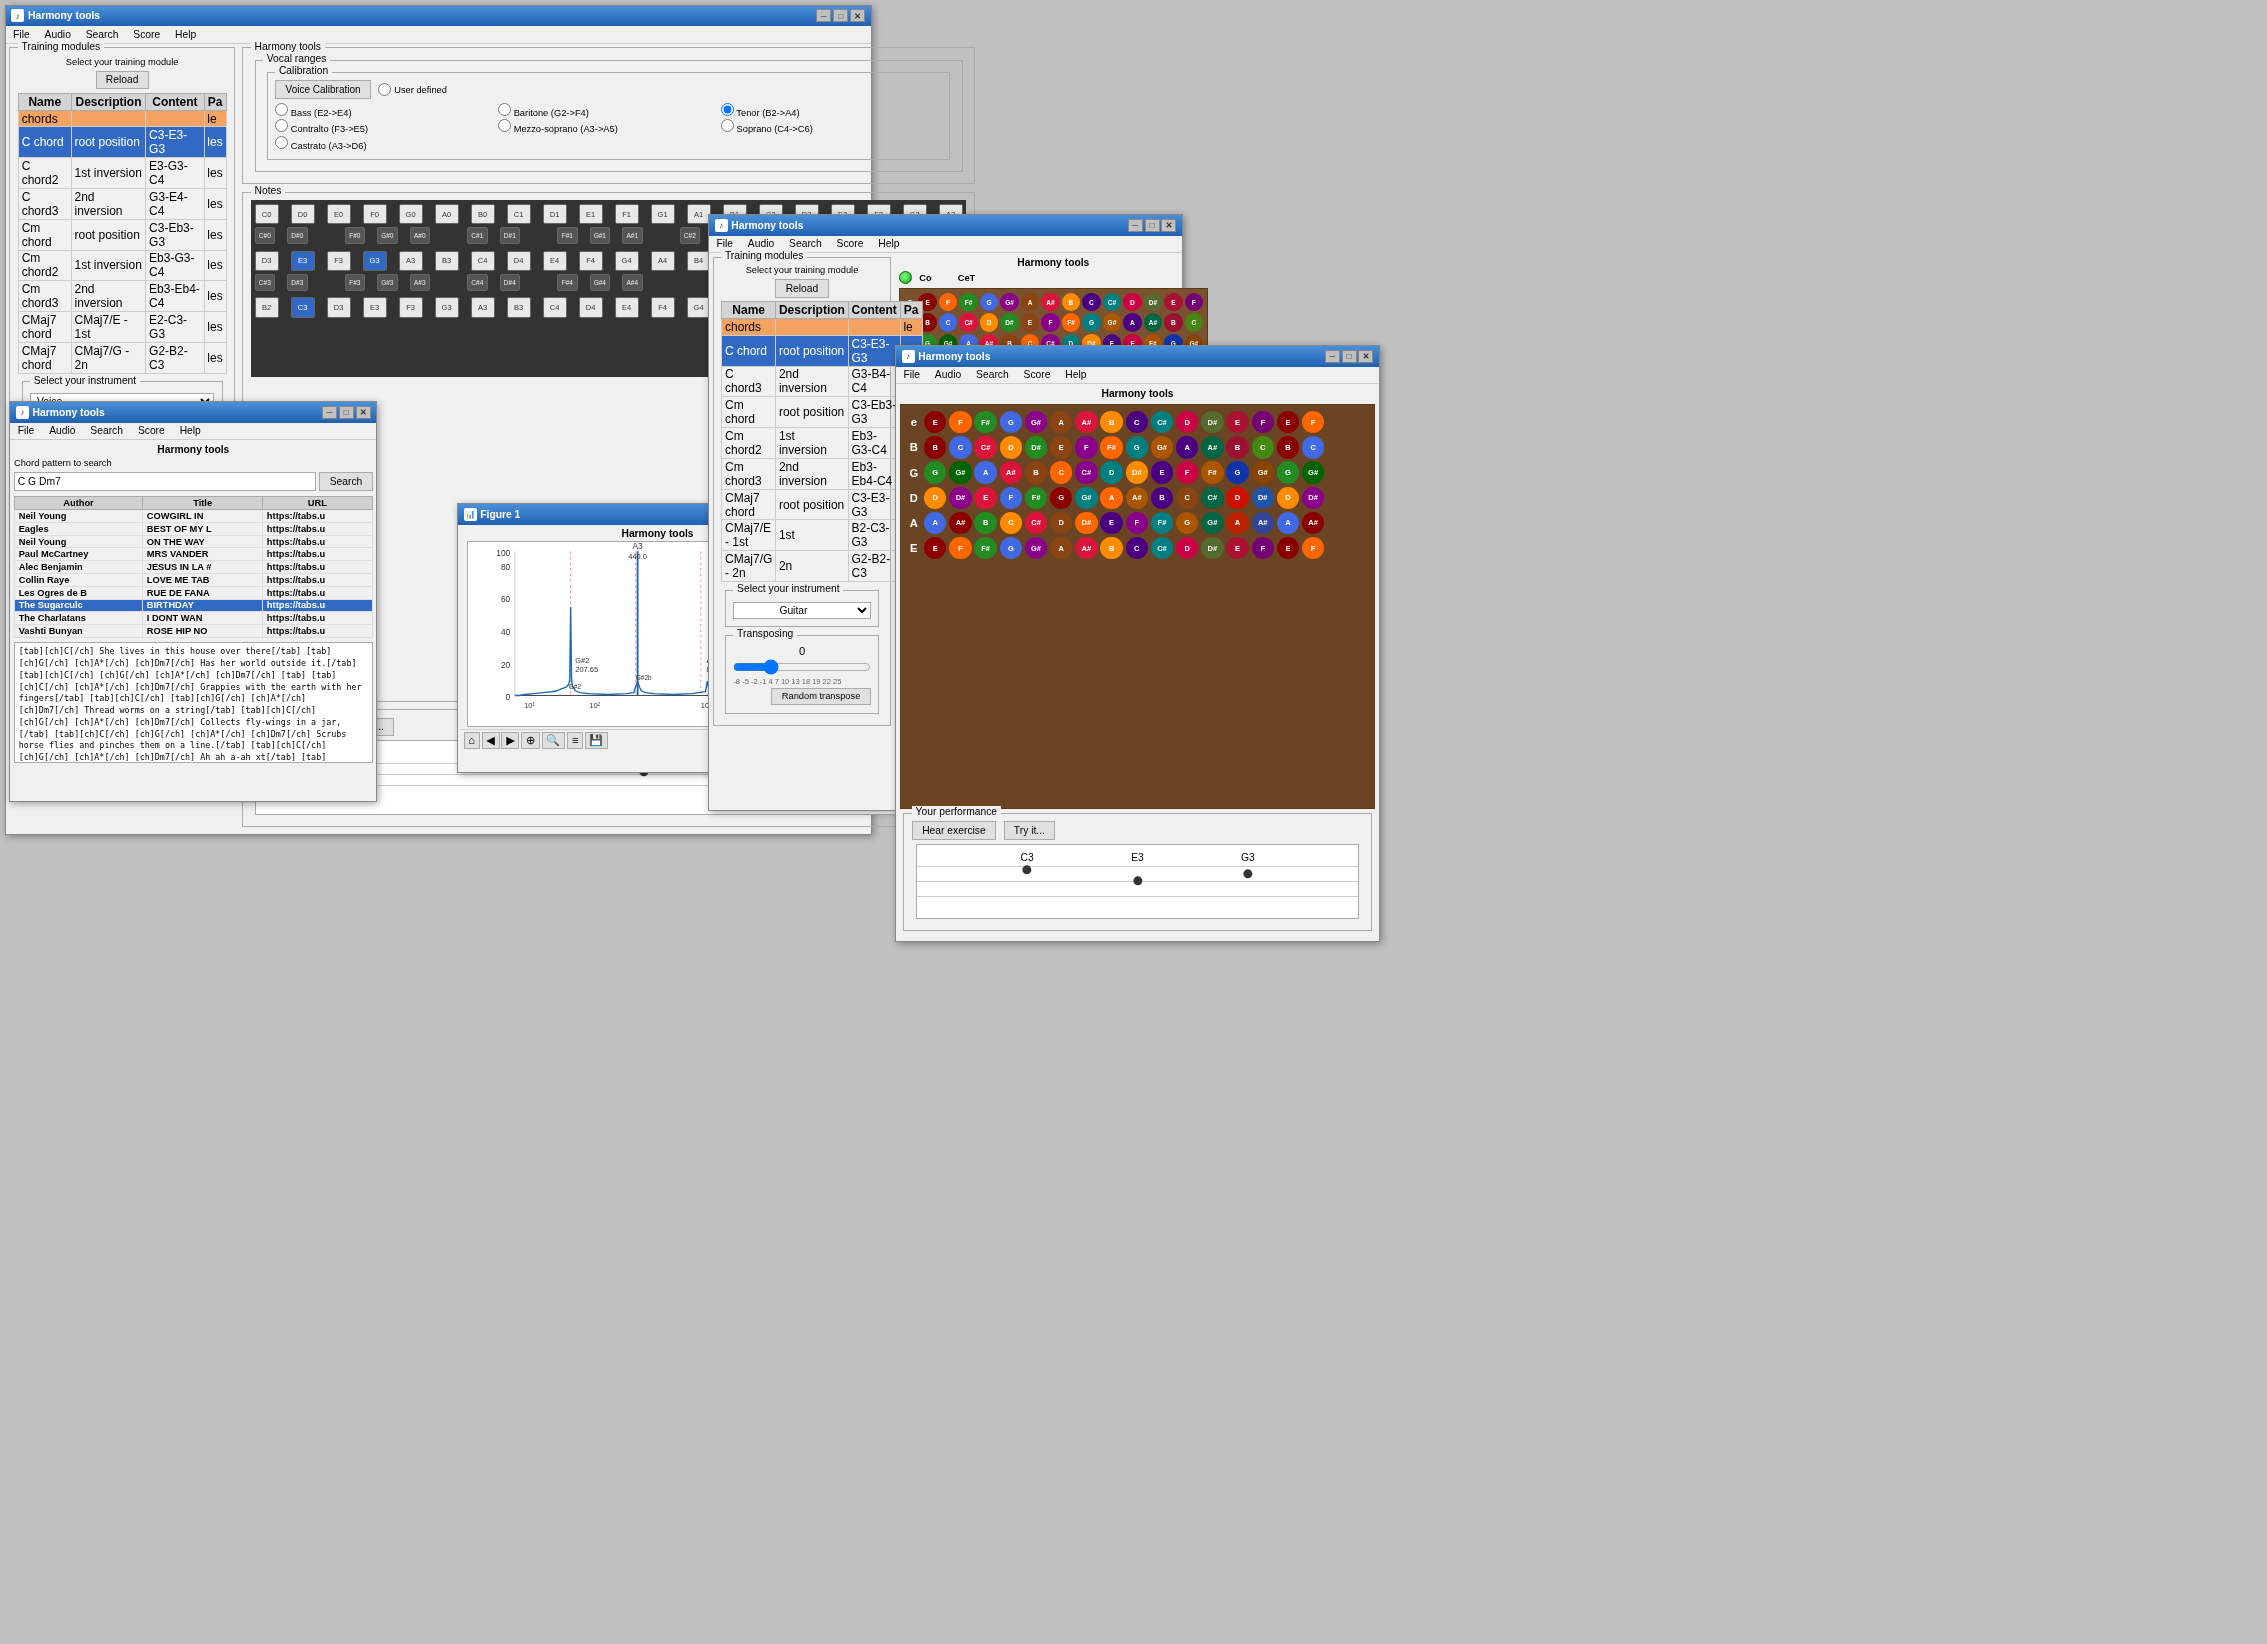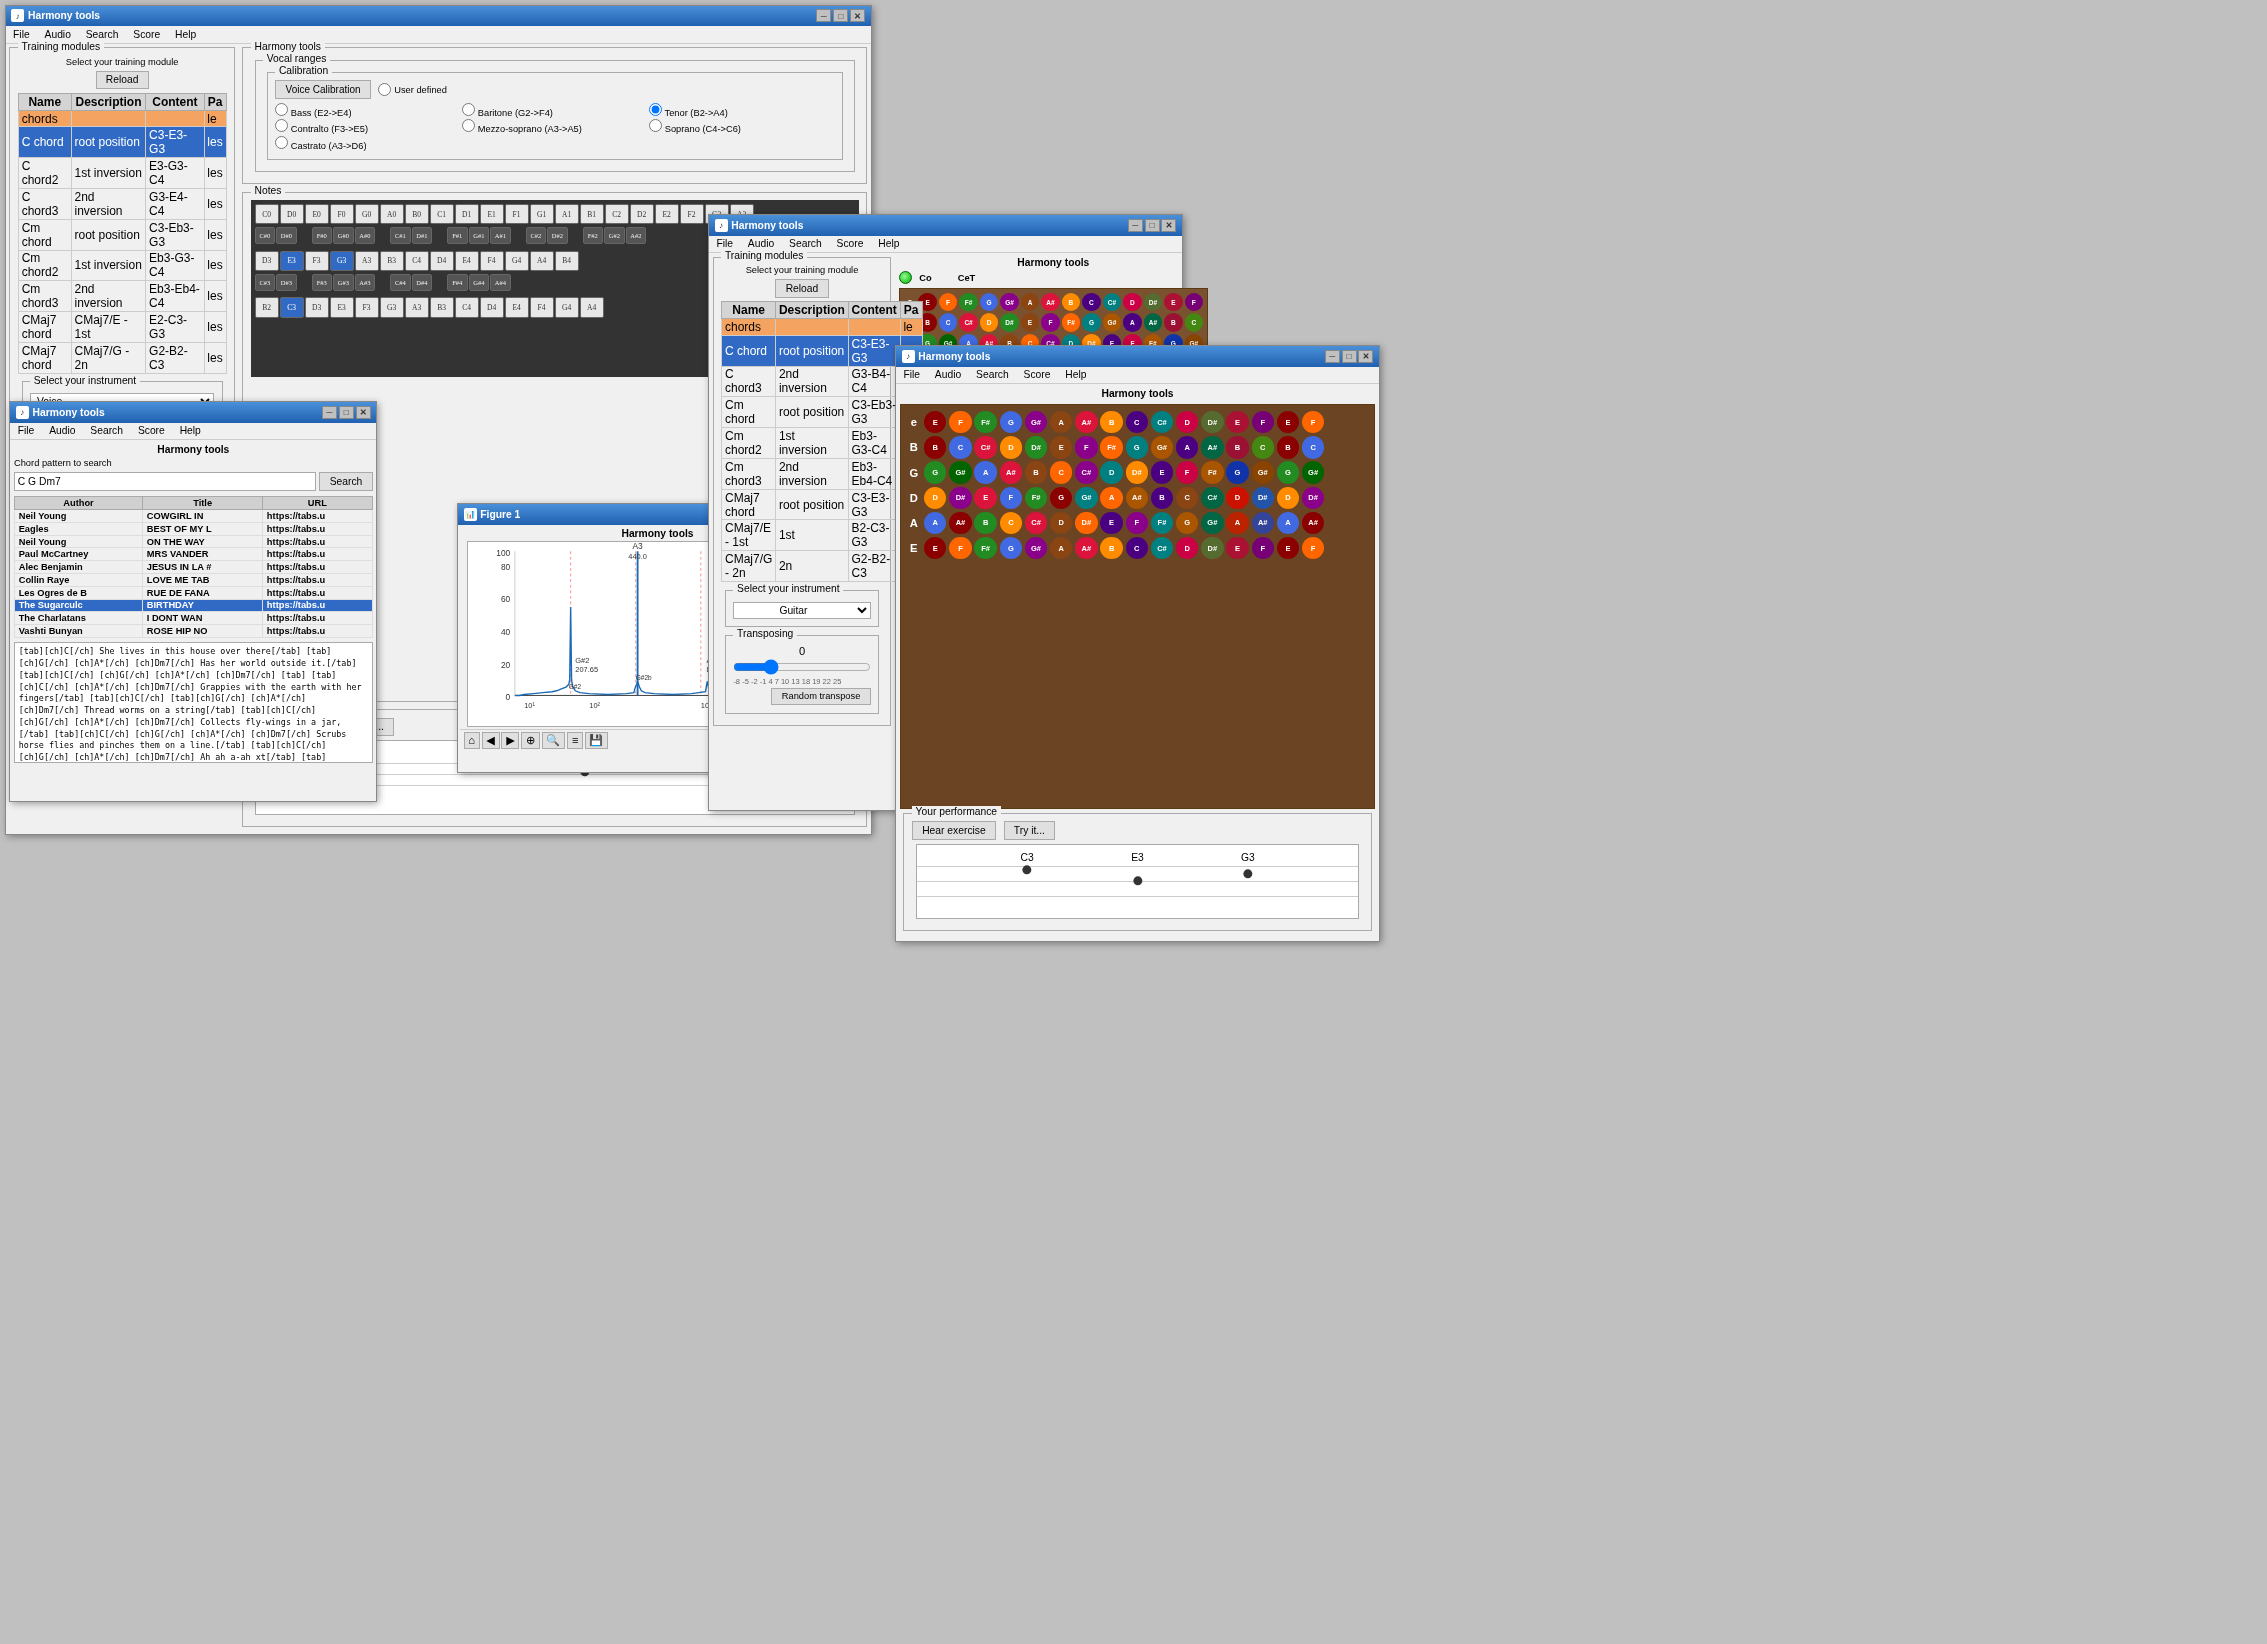--- a/index.html
+++ b/index.html
@@ -126,23 +126,22 @@
 
     
     .piano-container {
       position: relative;
       height: 177px;
       background: #333;
       padding: 3.7px;
     }
     .piano-row {
       display: flex;
-      gap: 1px;
+      gap: 12px;
       margin-bottom: 2px;
-      font-family: Liberation Serif, serif;
     }
     .piano-key {
       height: 20.5px;
       min-width: 26px;
       border: 0.9px solid #666;
       border-radius: 1.9px;
       display: flex;
       align-items: center;
       justify-content: center;
       font-size: 7.5px;

